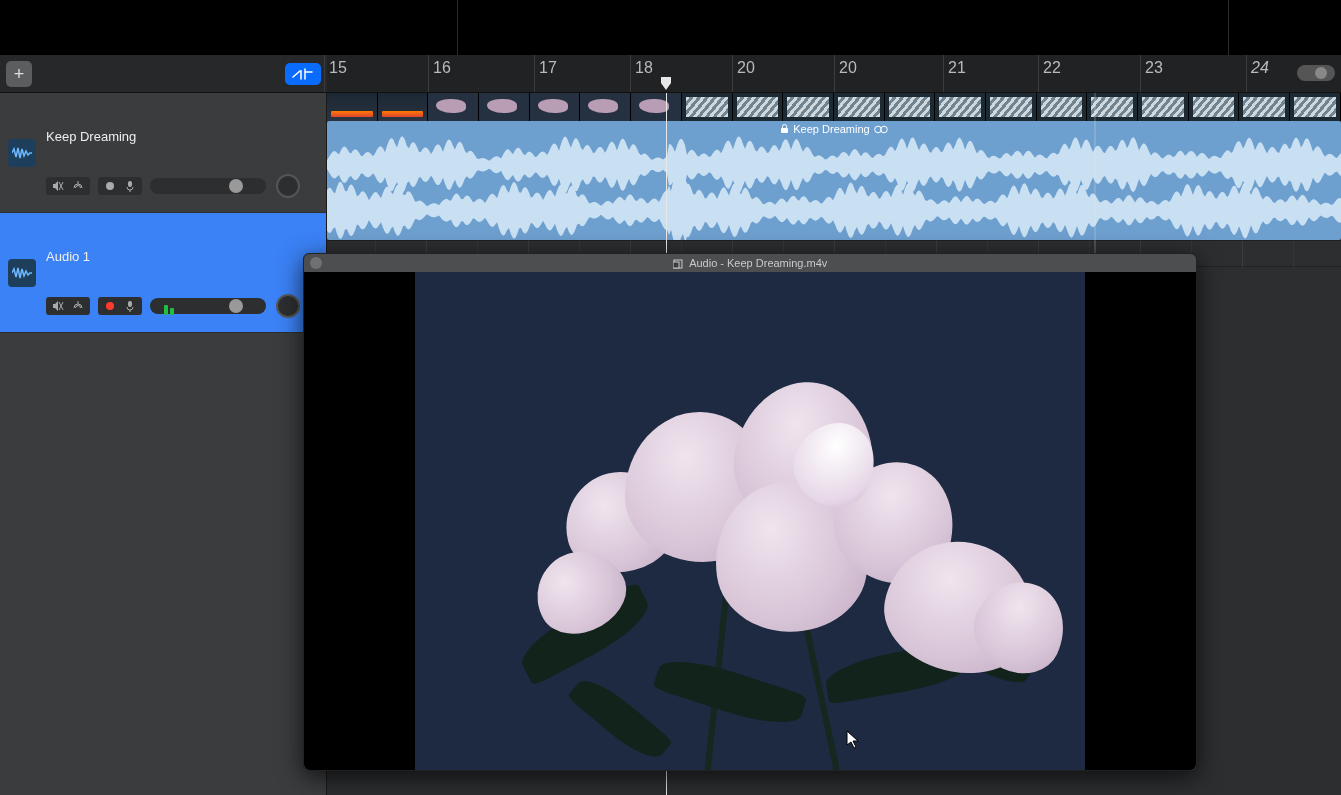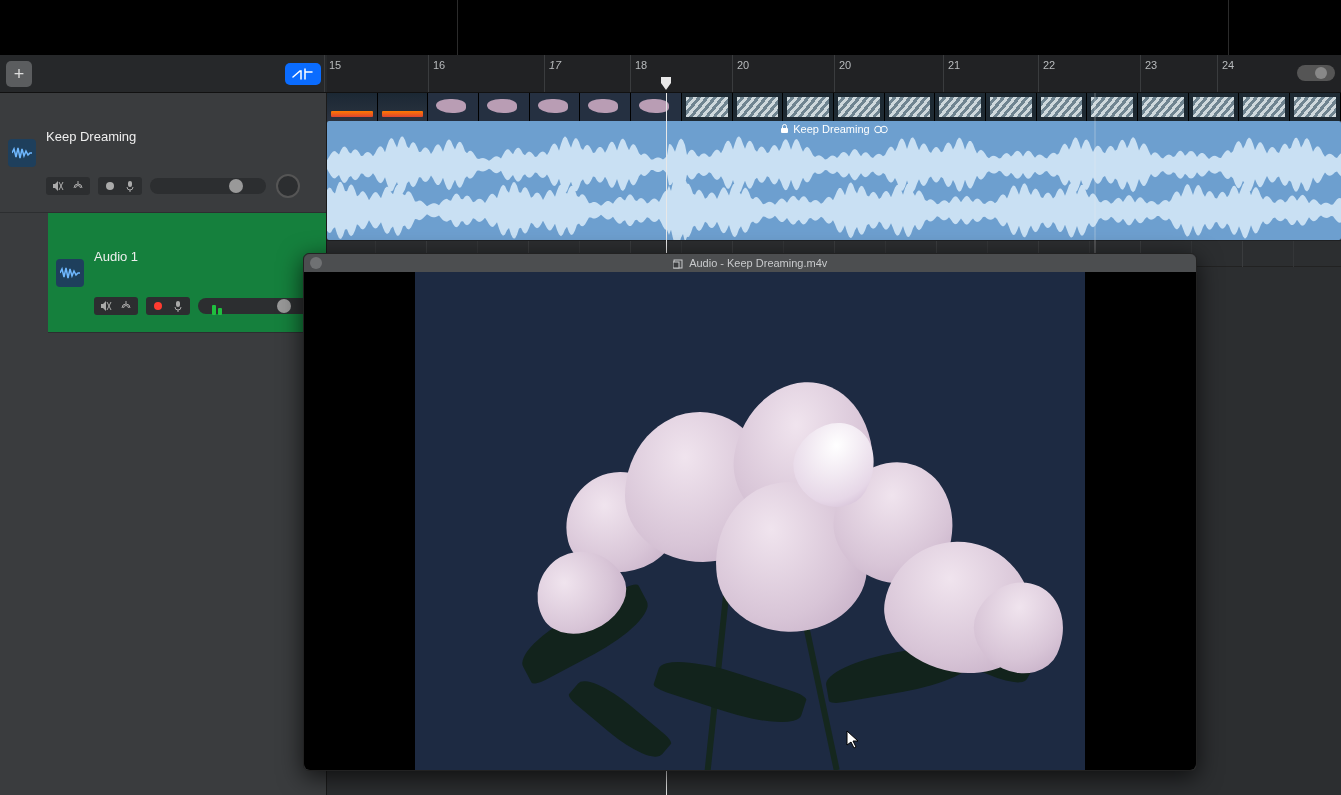--- a/index.html
+++ b/index.html
@@ -69,21 +69,21 @@
     position: relative;
     background: #212224;
   }
   .ruler .tick {
     position: absolute;
     top: 0;
     bottom: 0;
     border-left: 1px solid #3a3c3e;
     padding-left: 4px;
     color: #b8bbbd;
-    font-size: 11px;
+    font-size: 16px;
     padding-top: 4px;
   }
 
   
   .playhead {
     position: absolute;
     top: 0;
     bottom: 0;
     width: 1px;
     background: #e8e8e8;
@@ -138,21 +138,21 @@
   }
   .track-header {
     height: 120px;
     border-bottom: 1px solid #2c2e30;
     display: flex;
     align-items: center;
     padding: 0 8px;
     gap: 10px;
     position: relative;
   }
-  .track-header.selected { background: #15803d; margin-left: 48px; }
+  .track-header.selected { background: #3b82f6; }
   .track-icon {
     width: 28px; height: 28px;
     border-radius: 4px;
     background: #1e3f5c;
     display:flex;align-items:center;justify-content:center;
   }
   .track-meta { flex:1; padding-bottom: 28px; }
   .track-name { font-size: 13px; color:#eee; margin-bottom:4px;}
   .track-controls {
     position:absolute; left:46px; bottom:14px;
@@ -342,28 +342,28 @@
             <path d="M1 10 L8 4 L9 4 L9 12 M13 2 L13 12 M13 5 L20 5" stroke="#fff" stroke-width="1.5" fill="none" stroke-linecap="round"></path>
           </svg>
       </span>
     </div>
     <div class="ruler" id="ruler">
       <div class="zoom-toggle">
           <div class="knob"></div>
         </div>
     <div class="tick" style="left: -3px;">15</div>
         <div class="tick" style="left: 101px;">16</div>
-        <div class="tick" style="left: 217px; font-style: italic;">17</div>
+        <div class="tick" style="left: 207px;">17</div>
         <div class="tick" style="left: 303px;">18</div>
         <div class="tick" style="left: 405px;">20</div>
         <div class="tick" style="left: 507px;">20</div>
         <div class="tick" style="left: 581px; margin-left: 35px;">21</div>
         <div class="tick" style="left: 711px;">22</div>
         <div class="tick" style="left: 813px;">23</div>
-        <div class="tick" style="left: 890px;">24</div>
+        <div class="tick" style="left: 919px; font-style: italic;">24</div>
       </div>
   </div>
 
   <div class="workspace">
 
     <div class="track-headers">
 
       <div class="track-header">
         <div class="track-icon">
           <svg width="20" height="14" viewBox="0 0 20 14">

